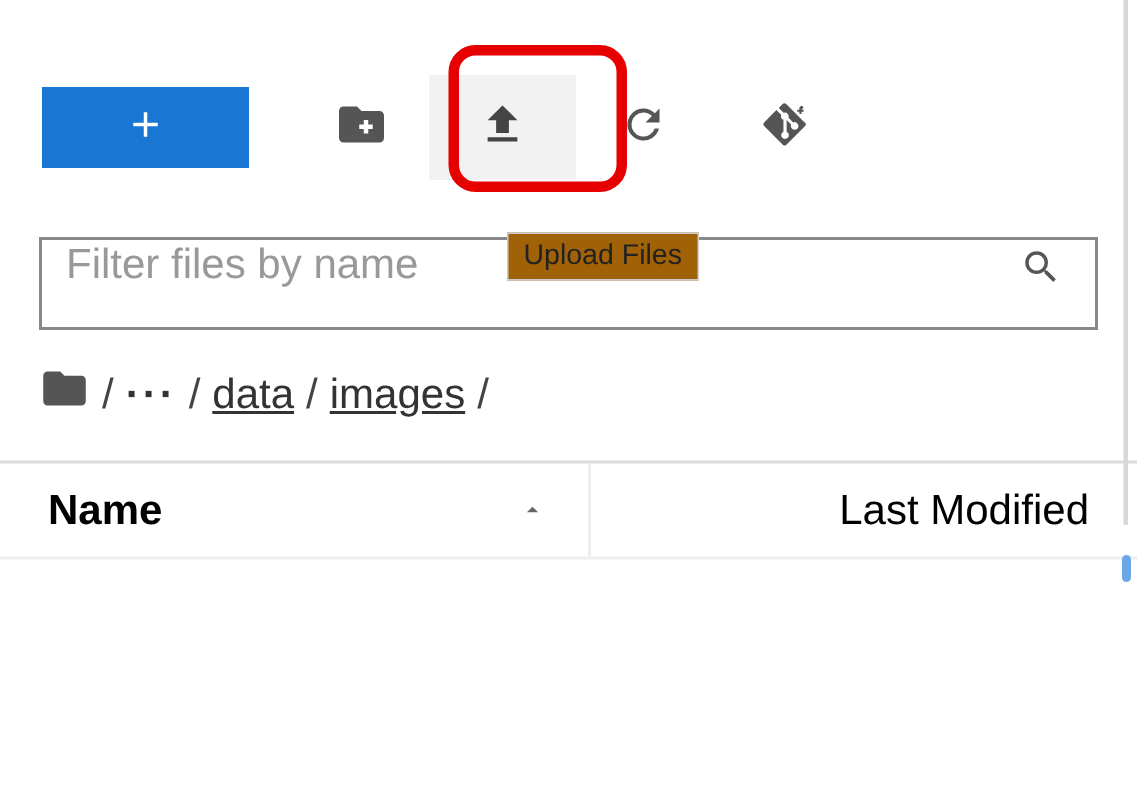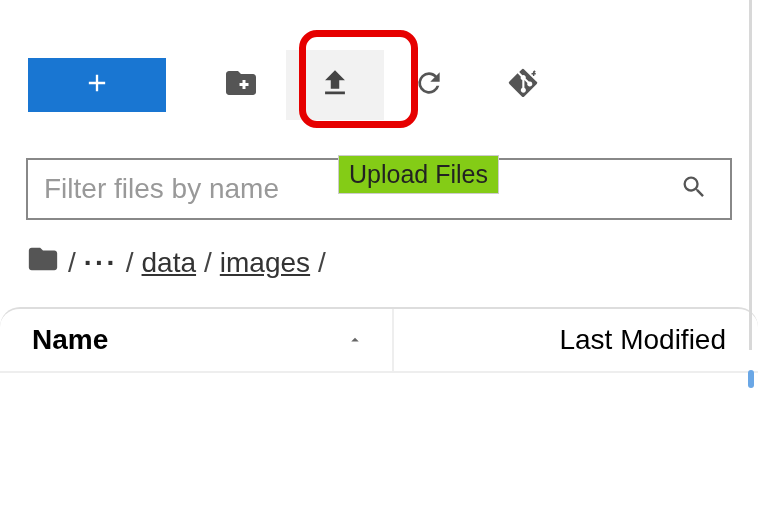--- a/index.html
+++ b/index.html
@@ -51,33 +51,33 @@
     .btn-upload-area svg { fill: #444; }
     .highlight-box {
       position: absolute;
       border: 7px solid #e60000;
       border-radius: 18px;
       pointer-events: none;
       z-index: 10;
     }
     .tooltip {
       position: absolute;
-      background: #84cc16;
+      background: #a16207;
       border: 1px solid #ccc;
       padding: 4px 10px;
-      font-size: 25px;
+      font-size: 19px;
       color: #222;
       z-index: 5;
     }
     .search-wrap {
       margin: 38px 26px 0 26px;
       border: 2px solid #888;
       height: 62px;
       display: flex;
-      align-items: center;
+      align-items: flex-start;
       padding: 0 16px;
       position: relative;
     }
     .search-input {
       flex: 1;
       border: none;
       outline: none;
       font-size: 28px;
       color: #888;
       background: transparent;
@@ -99,21 +99,20 @@
       font-size: 28px;
       color: #333;
     }
     .breadcrumb .sep { color: #444; }
     .breadcrumb .seg { color: #333; cursor: pointer; text-decoration: underline; }
     .breadcrumb .dots { letter-spacing: 2px; font-weight: 700; cursor: pointer; }
     .folder-icon { fill: #555; }
     .table {
       margin-top: 24px;
       border-top: 2px solid #ddd;
-      border-radius: 20px;
     }
     .thead {
       display: flex;
       height: 64px;
       align-items: center;
       border-bottom: 2px solid #eee;
     }
     .th-name {
       flex: 1 1 52%;
       padding-left: 32px;

